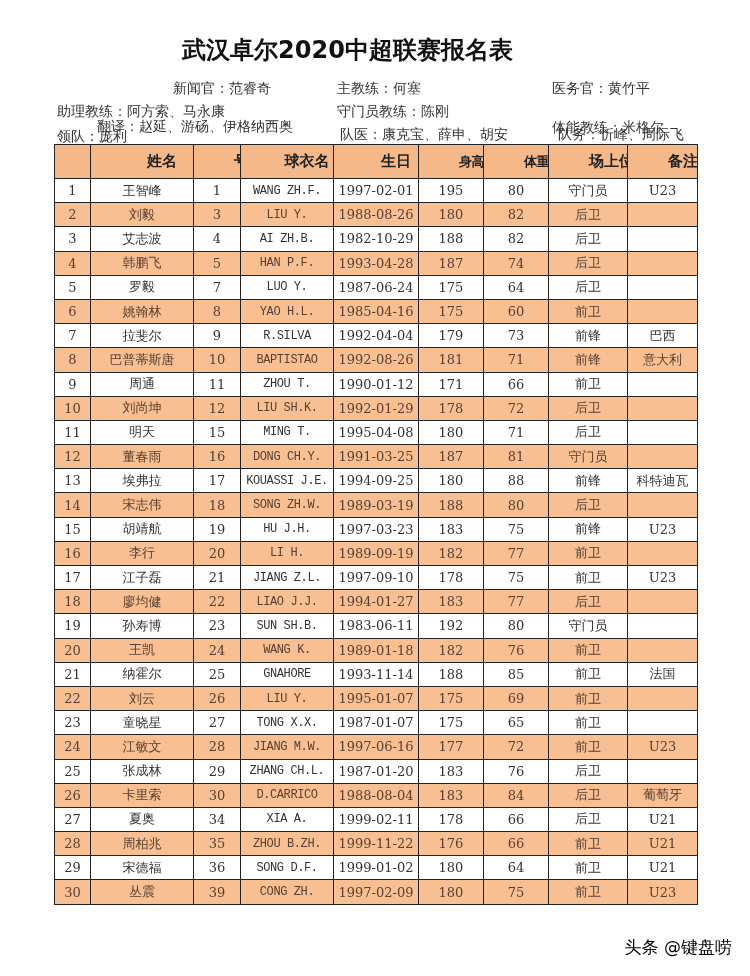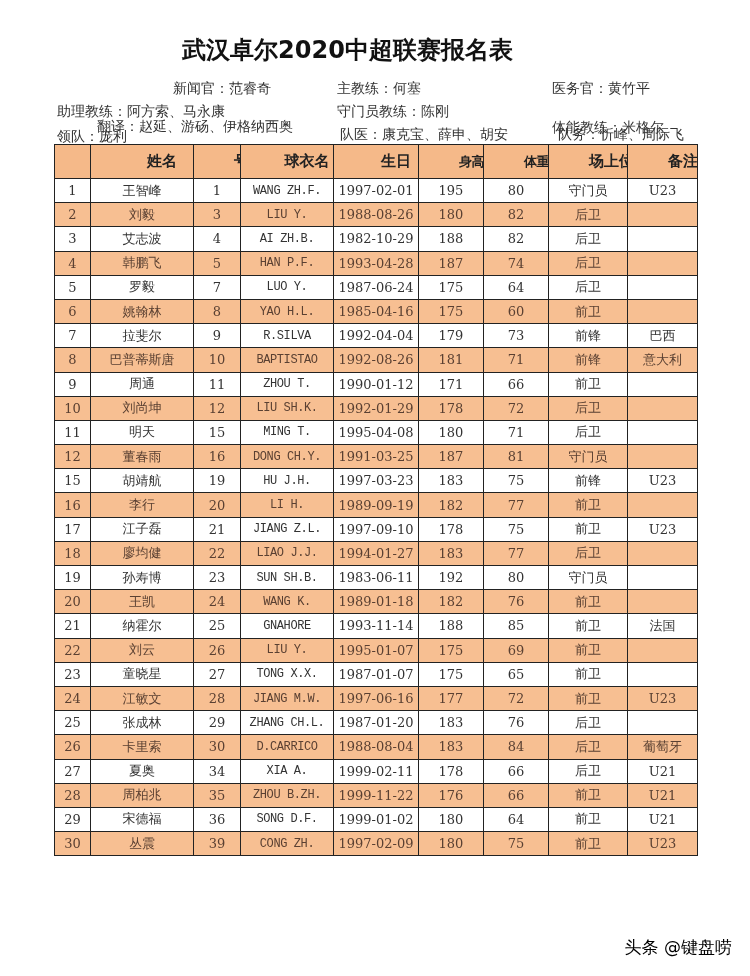--- a/index.html
+++ b/index.html
@@ -205,20 +205,42 @@
         <td>董春雨</td>
         <td>16</td>
         <td class="latin">DONG CH.Y.</td>
         <td>1991-03-25</td>
         <td>187</td>
         <td>81</td>
         <td>守门员</td>
         <td></td>
       </tr>
       <tr class="odd">
+        <td>13</td>
+        <td>埃弗拉</td>
+        <td>17</td>
+        <td class="latin">KOUASSI J.E.</td>
+        <td>1994-09-25</td>
+        <td>180</td>
+        <td>88</td>
+        <td>前锋</td>
+        <td>科特迪瓦</td>
+      </tr>
+      <tr class="even">
+        <td>14</td>
+        <td>宋志伟</td>
+        <td>18</td>
+        <td class="latin">SONG ZH.W.</td>
+        <td>1989-03-19</td>
+        <td>188</td>
+        <td>80</td>
+        <td>后卫</td>
+        <td></td>
+      </tr>
+      <tr class="odd">
         <td>15</td>
         <td>胡靖航</td>
         <td>19</td>
         <td class="latin">HU J.H.</td>
         <td>1997-03-23</td>
         <td>183</td>
         <td>75</td>
         <td>前锋</td>
         <td>U23</td>
       </tr>

